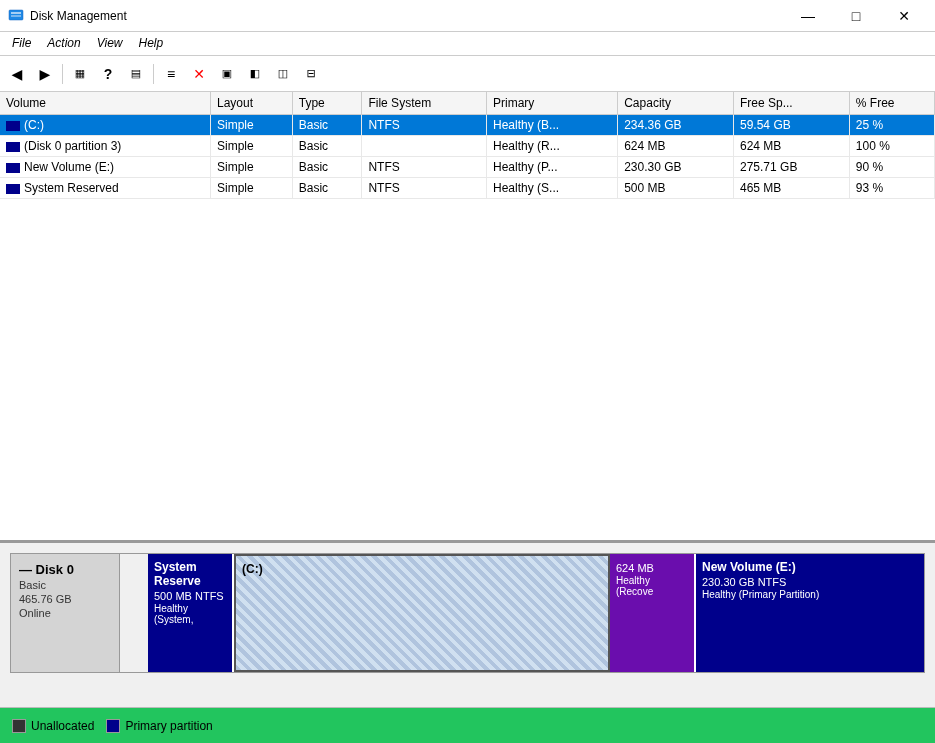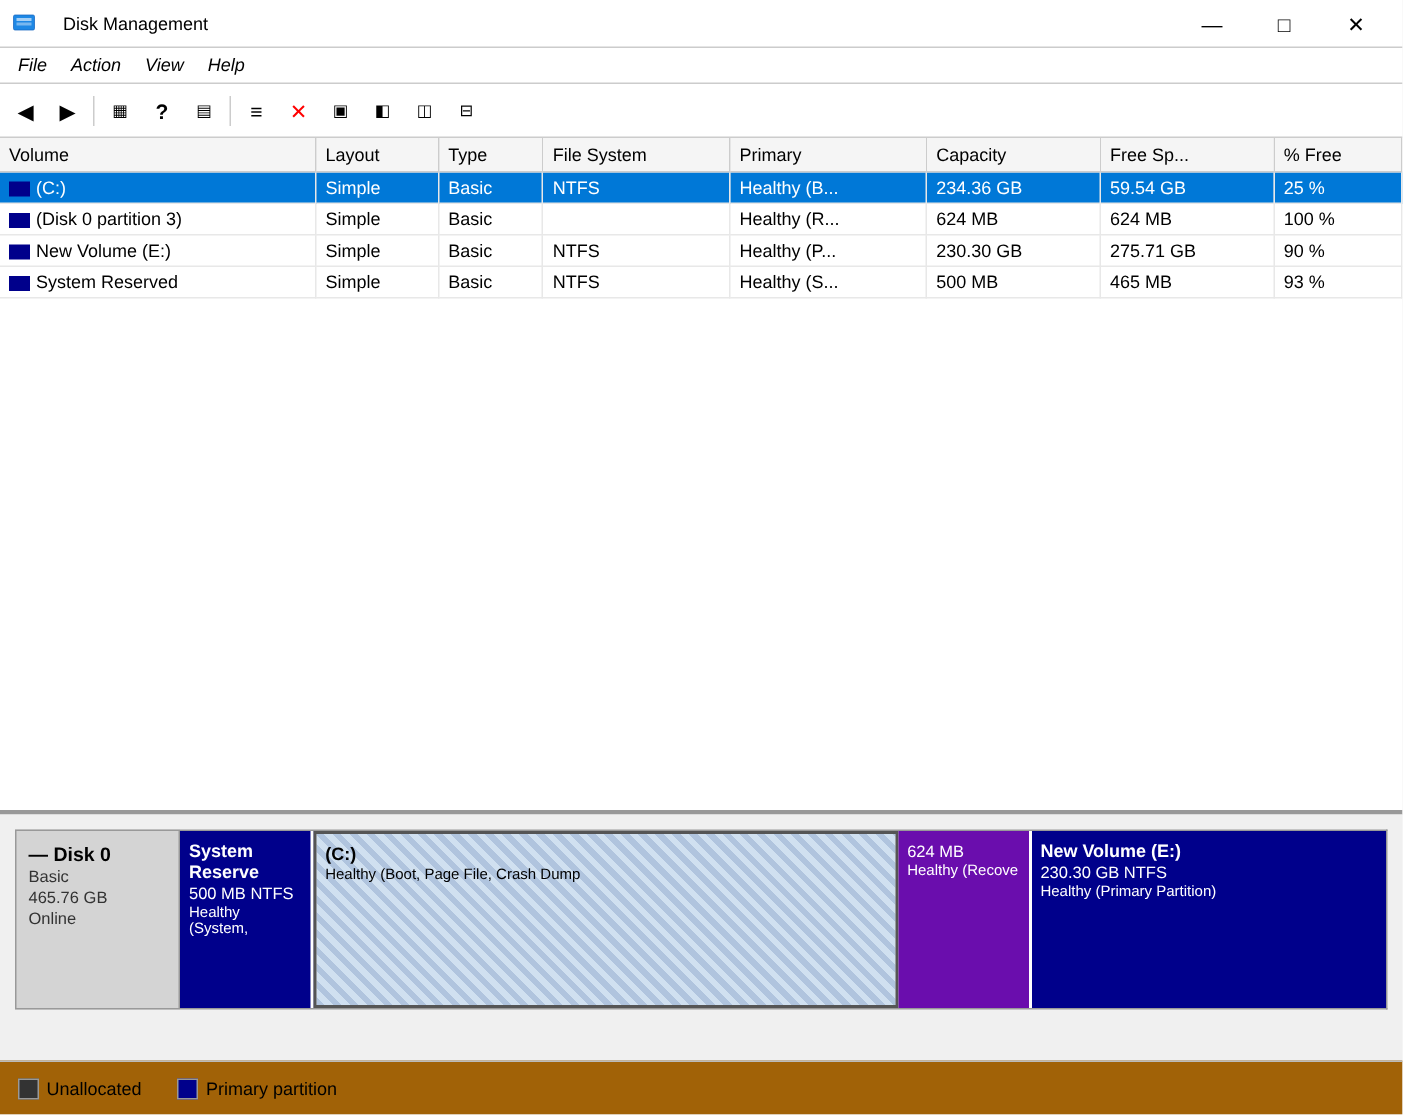--- a/index.html
+++ b/index.html
@@ -13,21 +13,20 @@
     }
 
     
     .title-bar {
       background: #fff;
       display: flex;
       align-items: center;
       padding: 4px 8px;
       border-bottom: 1px solid #ccc;
       height: 32px;
-      gap: 12px;
     }
     .title-bar-icon {
       width: 16px;
       height: 16px;
       margin-right: 6px;
       display: flex;
       align-items: center;
       justify-content: center;
     }
     .title-bar-title {
@@ -308,44 +307,43 @@
 
   <div class="lower-pane">
     <div class="disk-row">
       <div class="disk-label">
         <span class="disk-label-name">— Disk 0</span>
         <span class="disk-label-info">Basic</span>
         <span class="disk-label-info">465.76 GB</span>
         <span class="disk-label-info">Online</span>
       </div>
       <div class="disk-partitions" id="disk-partitions">
-      <div style="flex: 1 1 0%; background: rgb(0, 0, 139); color: rgb(255, 255, 255); padding: 6px; display: flex; flex-direction: column; justify-content: flex-start; overflow: hidden; font-size: 11px; border-right: 2px solid rgb(255, 255, 255);">
+      <div style="flex: 1 1 0%; background: rgb(0, 0, 139); color: rgb(255, 255, 255); padding: 6px; display: flex; flex-direction: column; justify-content: flex-start; overflow: hidden; font-size: 11px; border-right: 2px solid rgb(255, 255, 255); margin-left: 28px;">
     <div style="font-weight:bold;font-size:12px;margin-bottom:2px;">System Reserve</div>
     <div style="font-size:11px;margin-bottom:1px;">500 MB NTFS</div>
     <div style="font-size:10px;">Healthy (System,</div>
   </div>
           <div style="flex: 5 1 0%; background: repeating-linear-gradient(45deg, rgb(176, 196, 222), rgb(176, 196, 222) 4px, rgb(208, 224, 240) 4px, rgb(208, 224, 240) 8px); color: rgb(0, 0, 0); padding: 6px; display: flex; flex-direction: column; justify-content: flex-start; overflow: hidden; font-size: 11px; border: 2px solid rgb(85, 85, 85); box-sizing: border-box;">
     <div style="font-weight:bold;font-size:12px;margin-bottom:2px;">(C:)</div>
-    <div style="font-size:10px;">Healthy (Boot, Page File, Crash Dump</div>
   </div>
           <div style="flex: 1 1 0%; background: rgb(106, 13, 173); color: rgb(255, 255, 255); padding: 6px; display: flex; flex-direction: column; justify-content: flex-start; overflow: hidden; font-size: 11px; border-right: 2px solid rgb(255, 255, 255);">
     <div style="font-weight:bold;font-size:12px;margin-bottom:2px;"></div>
     <div style="font-size:11px;margin-bottom:1px;">624 MB</div>
     <div style="font-size:10px;">Healthy (Recove</div>
   </div>
           <div style="flex: 3 1 0%; background: rgb(0, 0, 139); color: rgb(255, 255, 255); padding: 6px; display: flex; flex-direction: column; justify-content: flex-start; overflow: hidden; font-size: 11px; border-right: none;">
     <div style="font-weight:bold;font-size:12px;margin-bottom:2px;">New Volume  (E:)</div>
     <div style="font-size:11px;margin-bottom:1px;">230.30 GB NTFS</div>
     <div style="font-size:10px;">Healthy (Primary Partition)</div>
   </div>
         </div>
     </div>
   </div>
 
-  <div style="position:absolute; bottom:0; left:0; right:0; height:36px; background:#a16207; border-top:1px solid #bbb; display:flex; align-items:center; padding:0 12px; gap:24px;">
+  <div style="position:absolute; bottom:0; left:0; right:0; height:36px; background:#22c55e; border-top:1px solid #bbb; display:flex; align-items:center; padding:0 12px; gap:12px;">
     <div class="legend-item">
       <div class="legend-color legend-unalloc"></div>
       <span>Unallocated</span>
     </div>
     <div class="legend-item">
       <div class="legend-color legend-primary"></div>
       <span>Primary partition</span>
     </div>
   </div>
 

